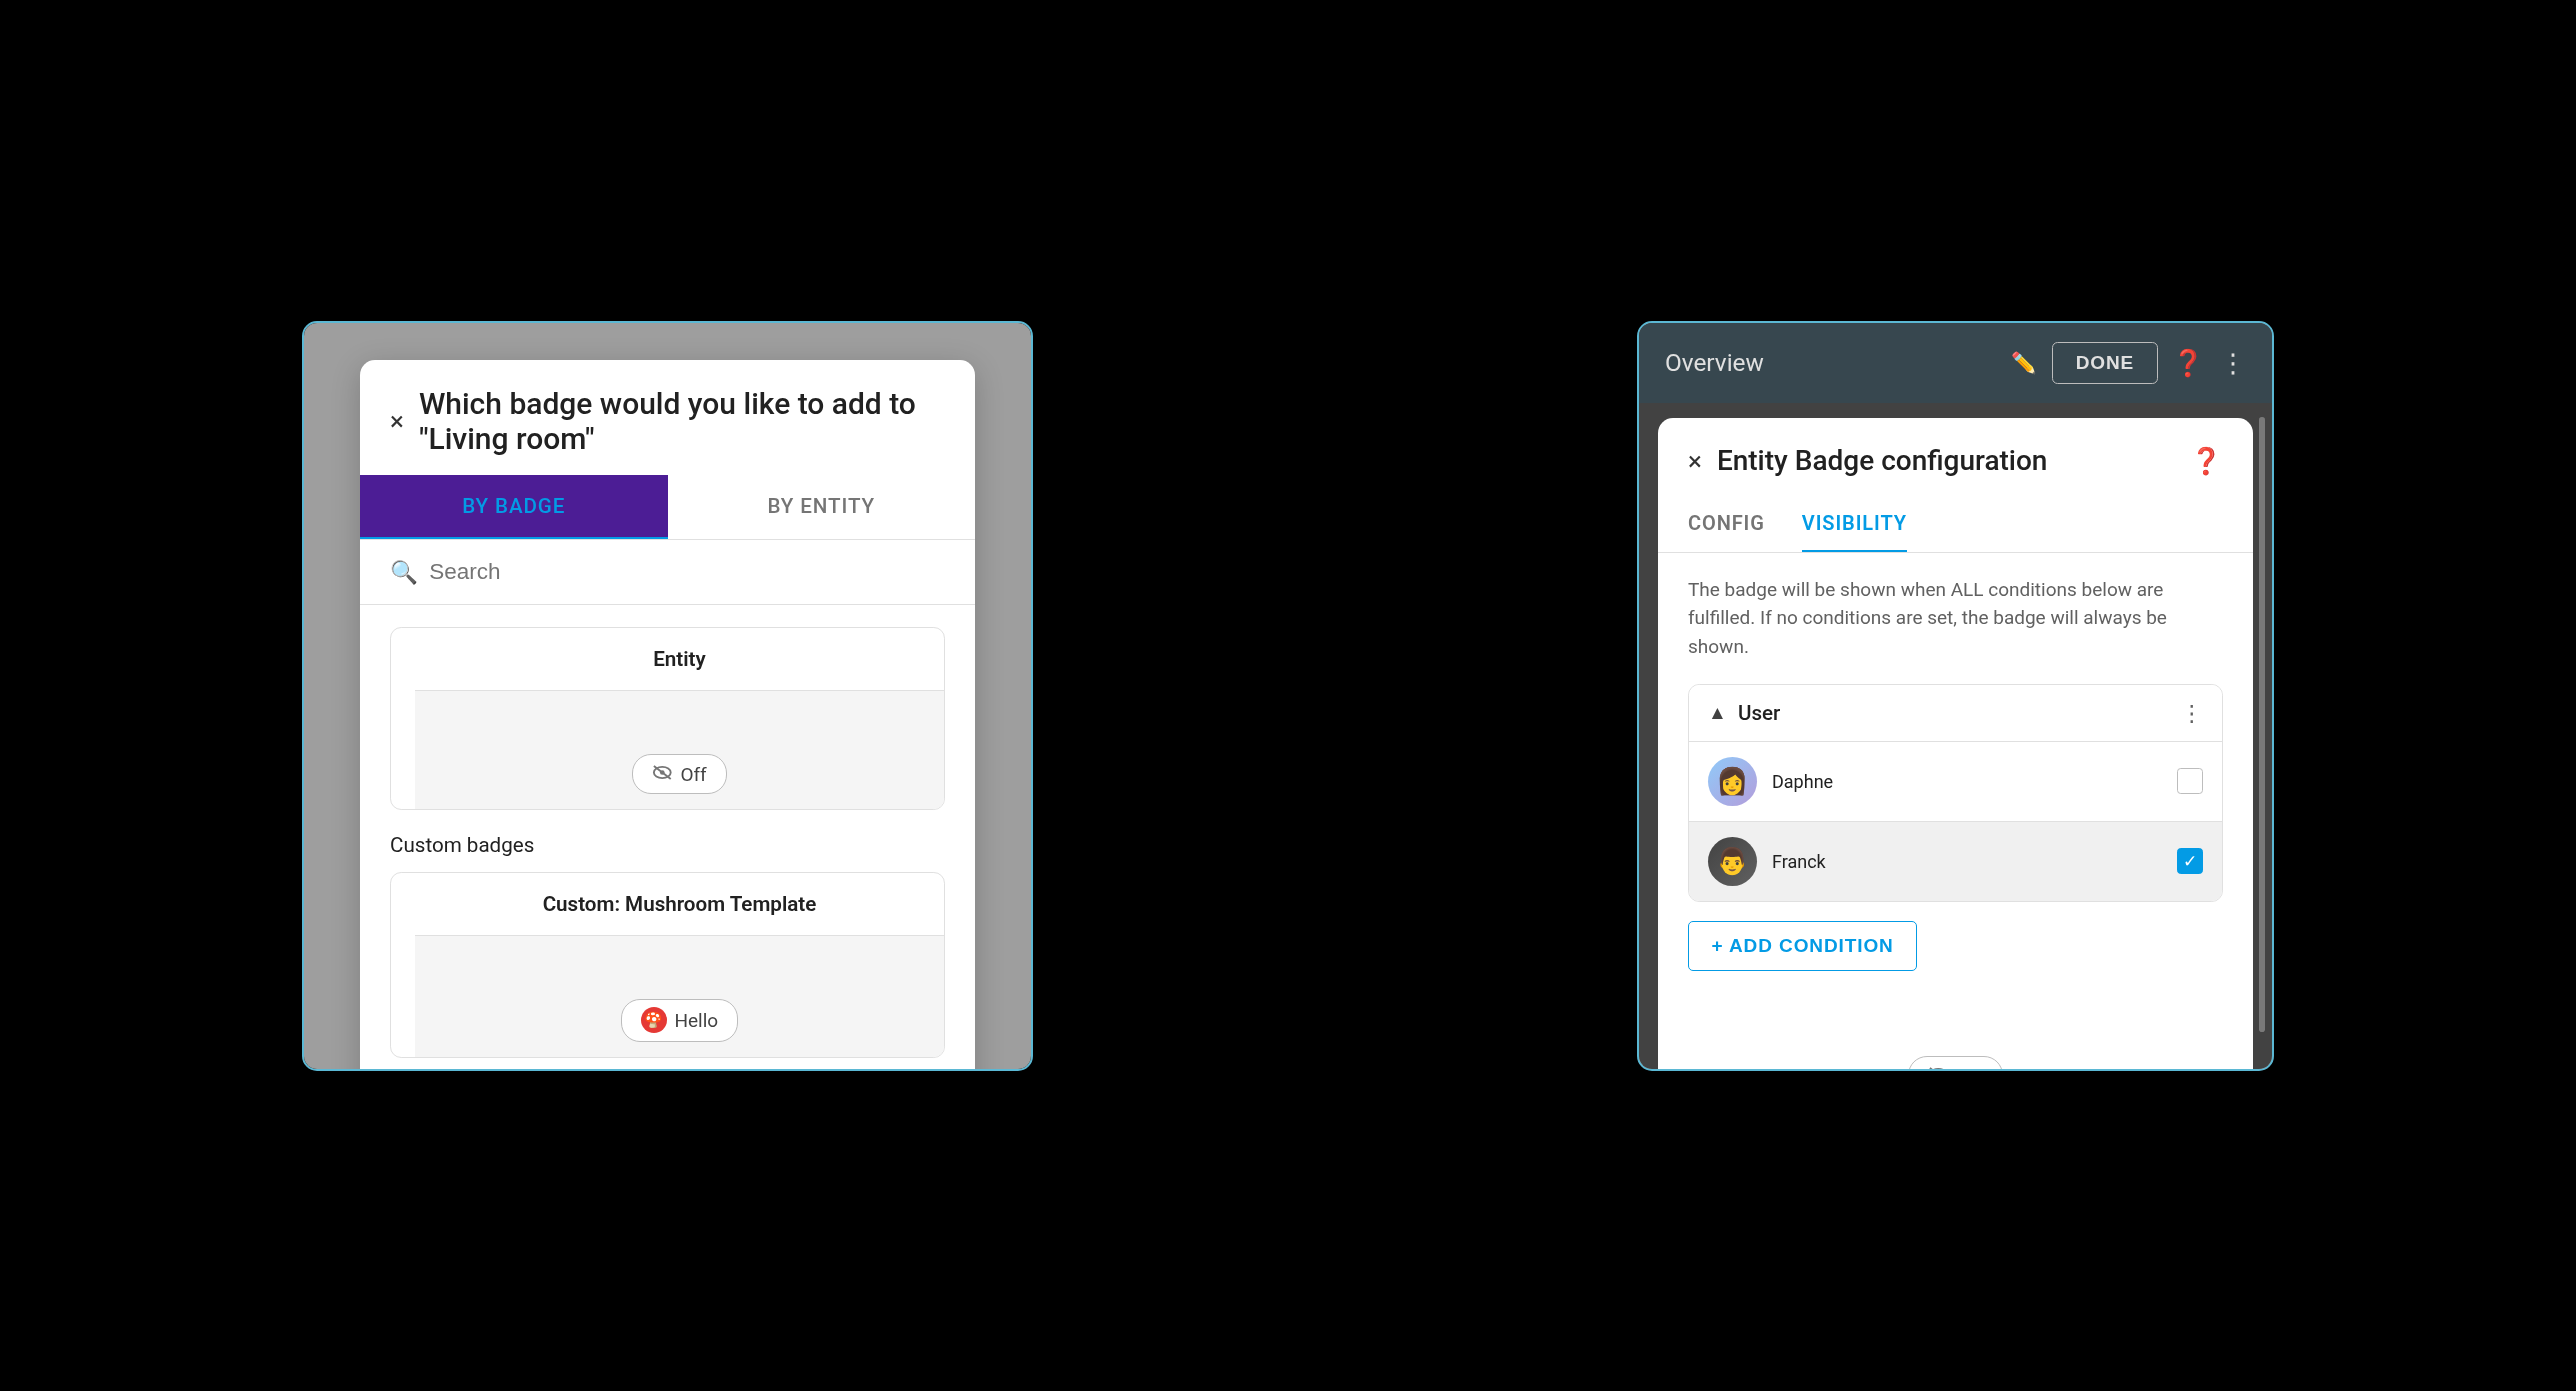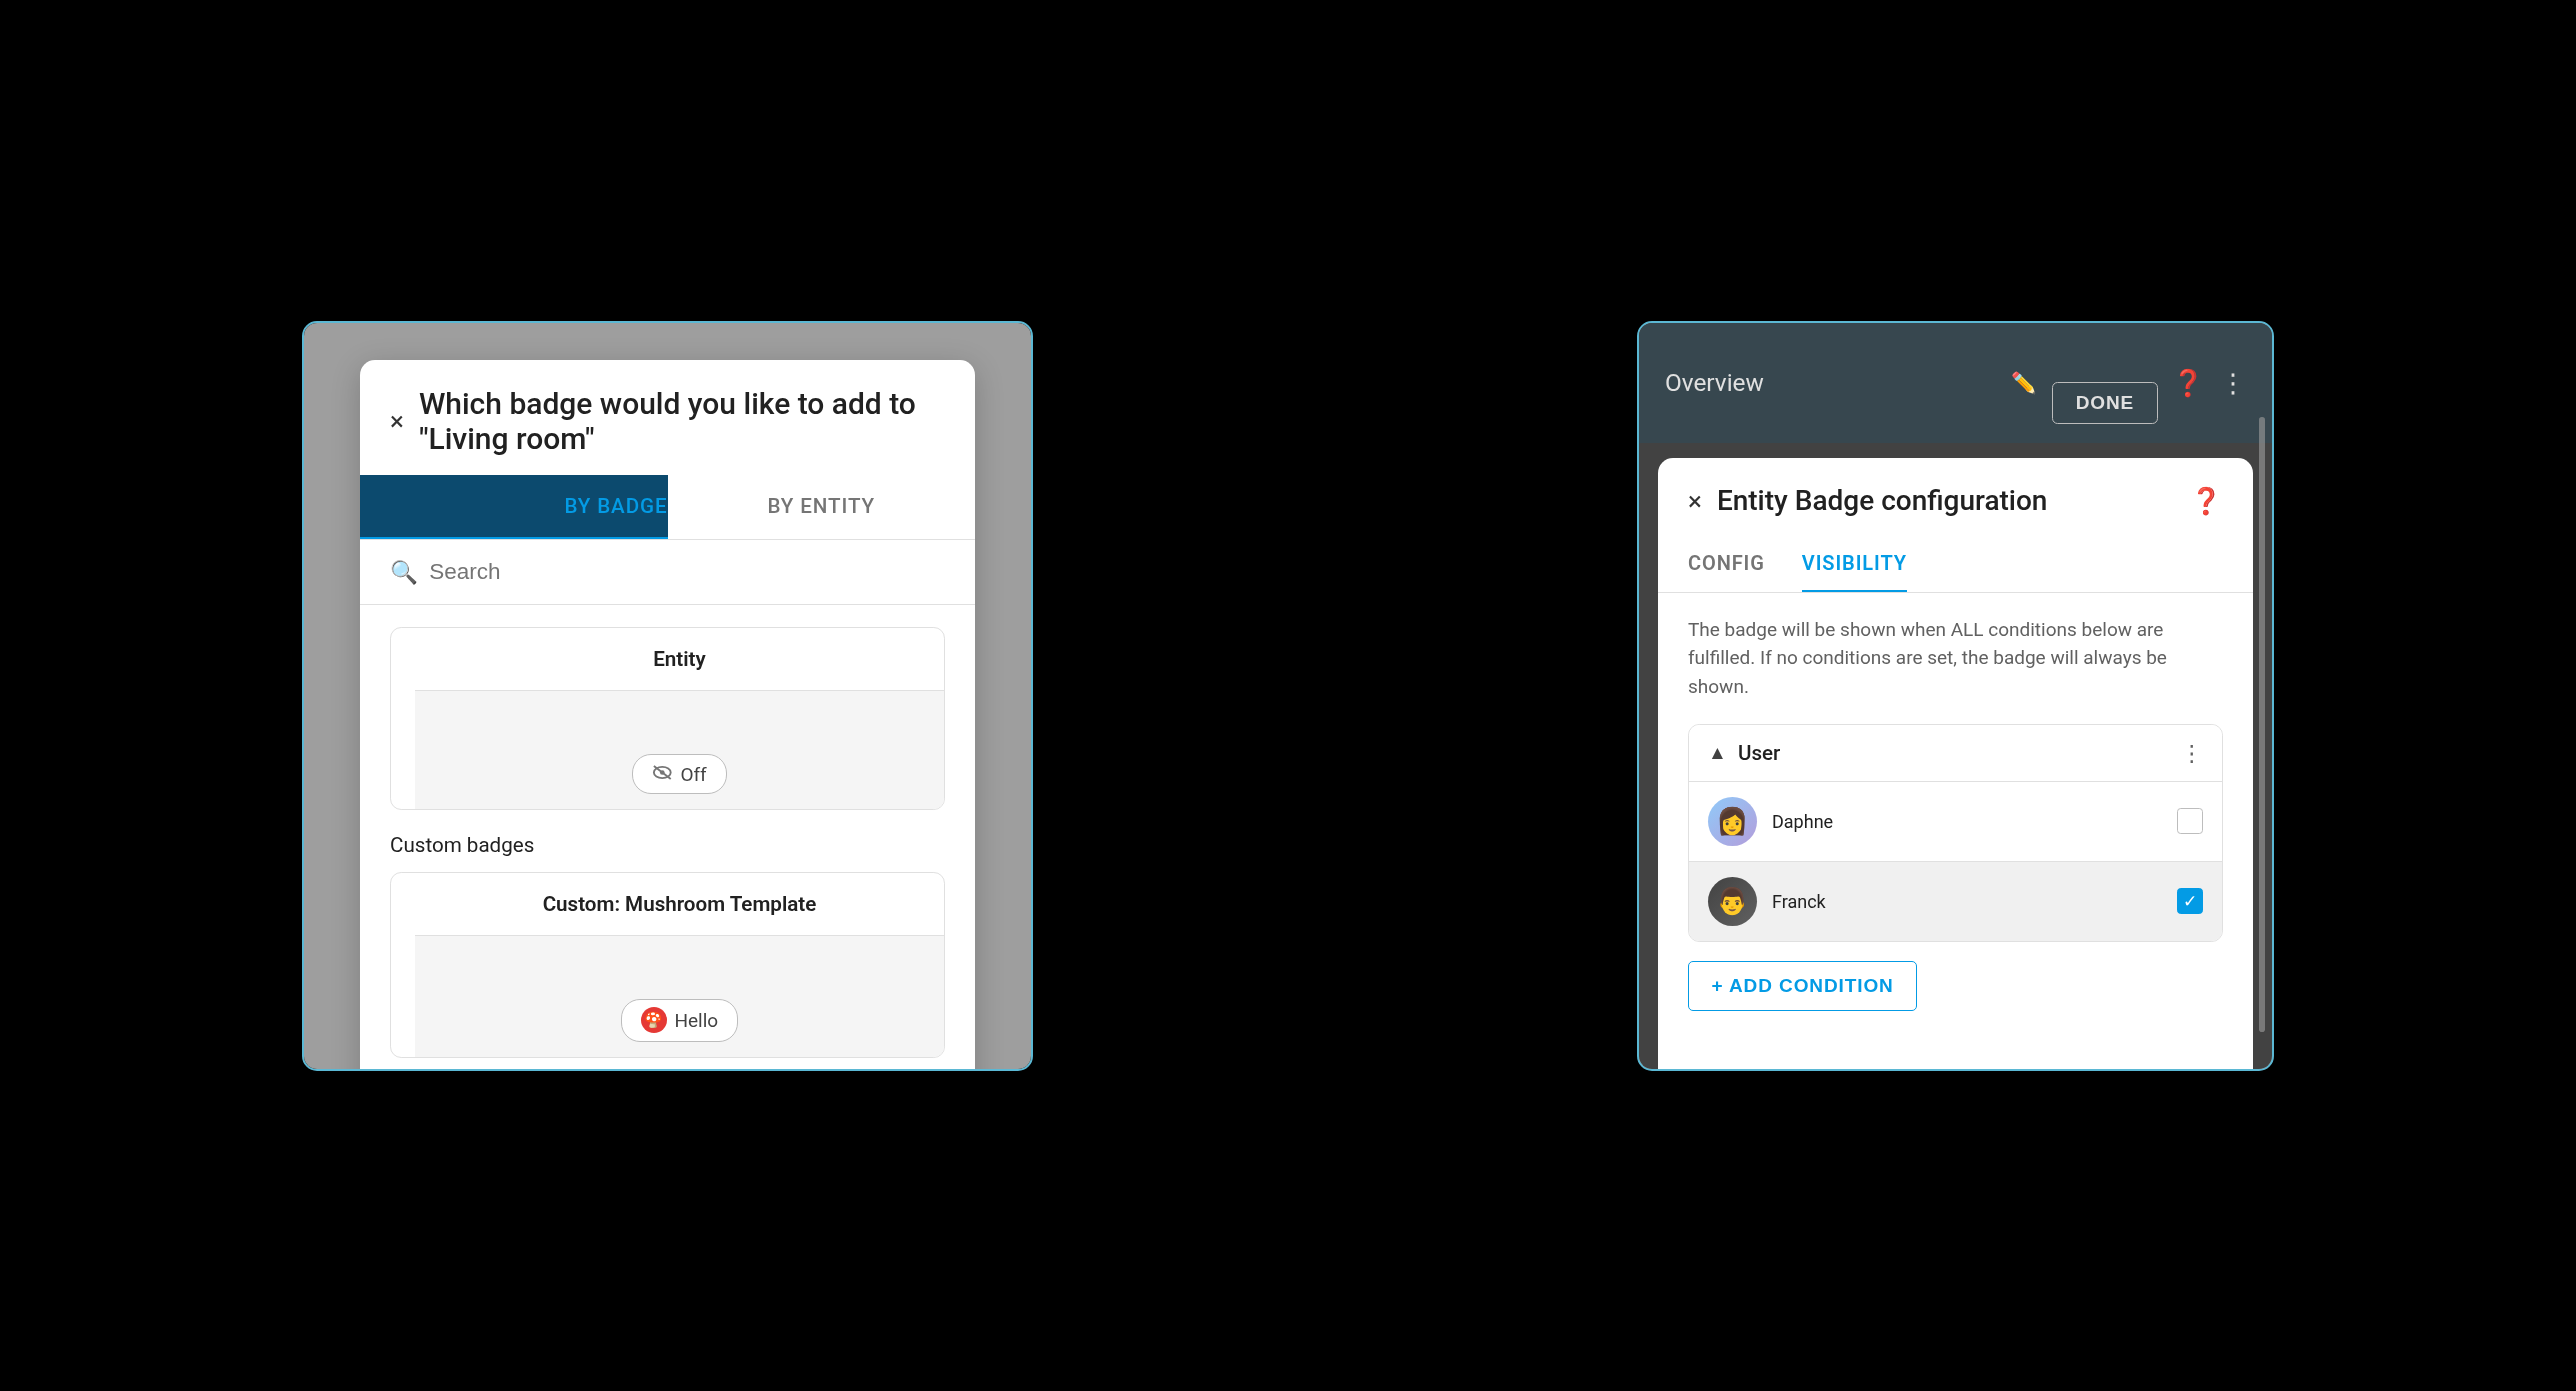--- a/index.html
+++ b/index.html
@@ -76,22 +76,21 @@
       font-weight: 500;
       letter-spacing: 0.9px;
       cursor: pointer;
       color: #757575;
       border-bottom: 2.8px solid transparent;
     }
 
     .tab.active {
       color: #039be5;
       border-bottom: 2.8px solid #039be5;
-      background: #0c4a6e;
-      text-align: right;
+      background: #4c1d95;
     }
 
     
     .search-bar {
       display: flex;
       align-items: center;
       padding: 19px 30px;
       border-bottom: 0.9px solid #e0e0e0;
       gap: 11.2px;
     }
@@ -225,21 +224,20 @@
     .done-btn {
       border: 0.9px solid #bdbdbd;
       color: #e0e0e0;
       background: transparent;
       font-size: 19px;
       font-weight: 600;
       padding: 9.4px 22.5px;
       border-radius: 5.6px;
       cursor: pointer;
       letter-spacing: 0.9px;
-      margin-top: 40px;
     }
 
     .help-icon {
       color: #e0e0e0;
       font-size: 26px;
       cursor: pointer;
     }
 
     .more-icon {
       color: #e0e0e0;

